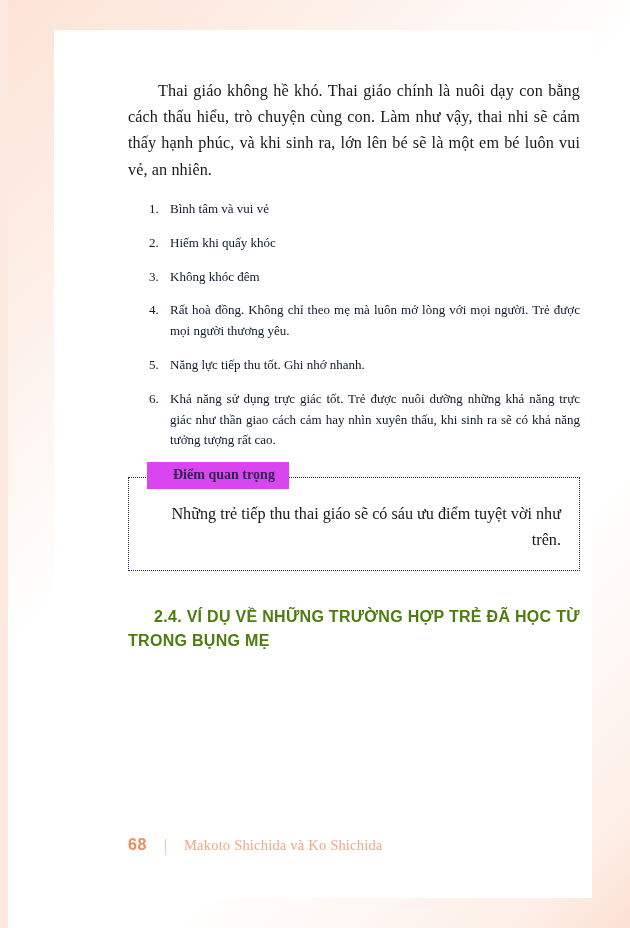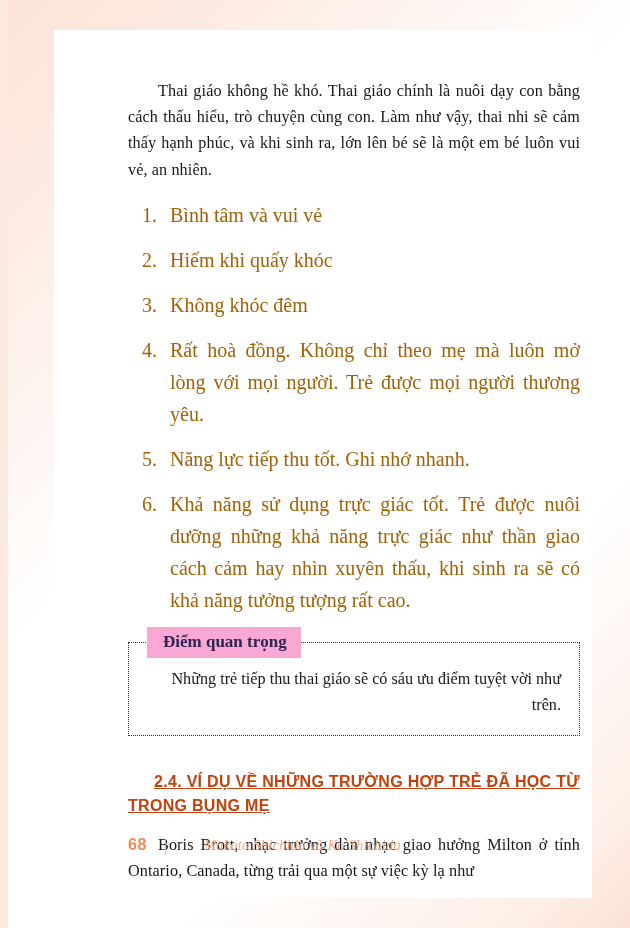--- a/index.html
+++ b/index.html
@@ -43,68 +43,67 @@
     text-indent: 30px;
     color: #18181a;
     letter-spacing: 0.1px;
   }
   ol.list {
     margin: 16px 0 16px 0;
     padding-left: 34px;
     list-style-position: outside;
   }
   ol.list > li {
-    font-size: 20px;
+    font-size: 13px;
     line-height: 1.6;
-    color: #a16207;
+    color: #0f172a;
     margin-bottom: 13px;
     text-align: justify;
     padding-left: 8px;
   }
   ol.list > li:last-child {
     margin-bottom: 16px;
   }
   .callout {
     position: relative;
     margin: 26px 0 10px 0;
     border: 1.6px dotted #2b2b66;
     padding: 24px 18px 16px 18px;
     box-sizing: border-box;
   }
   .callout-tag {
     position: absolute;
     left: 18px;
     top: -16px;
-    background: #f9a8d4;
+    background: #d946ef;
     color: #2f2550;
-    font-size: 17px;
+    font-size: 14px;
     font-weight: bold;
-    padding: 5px 14px 6px 16px;
+    padding: 5px 14px 6px 26px;
     white-space: nowrap;
     font-family: "Liberation Serif", serif;
   }
   .callout p {
     margin: 0;
     font-size: 16.2px;
     line-height: 1.6;
     color: #18181a;
     text-indent: 0;
     text-align: right;
   }
   h2.section-heading {
     margin: 34px 0 14px 0;
     font-size: 16px;
     font-weight: bold;
-    color: #c2410c;
+    color: #4d7c0f;
     line-height: 1.5;
     letter-spacing: 0.3px;
     text-transform: uppercase;
     text-indent: 26px;
     font-family: "Liberation Sans", sans-serif;
-    text-decoration: underline;
   }
   .footer {
     position: absolute;
     left: 74px;
     bottom: 44px;
     display: flex;
     align-items: flex-end;
     gap: 16px;
   }
   .folio {
@@ -116,24 +115,22 @@
   }
   .folio-sep {
     color: #f4b294;
     font-size: 16px;
     line-height: 1;
     padding: 0 1px;
   }
   .folio-author {
     font-size: 14.5px;
     color: #f4a781;
-    font-style: italic;
     font-family: "Liberation Serif", serif;
     letter-spacing: 0.2px;
-    margin-left: 20px;
   }
 </style>
 </head>
 <body>
 
 <div class="page">
   <div class="inner">
     <div class="content">
 
       <p class="para">Thai giáo không hề khó. Thai giáo chính là nuôi dạy con bằng cách thấu hiểu, trò chuyện cùng con. Làm như vậy, thai nhi sẽ cảm thấy hạnh phúc, và khi sinh ra, lớn lên bé sẽ là một em bé luôn vui vẻ, an nhiên.</p>
@@ -147,21 +144,20 @@
         <li>Khả năng sử dụng trực giác tốt. Trẻ được nuôi dưỡng những khả năng trực giác như thần giao cách cảm hay nhìn xuyên thấu, khi sinh ra sẽ có khả năng tưởng tượng rất cao.</li>
       </ol>
 
       <div class="callout">
         <div class="callout-tag">Điểm quan trọng</div>
         <p>Những trẻ tiếp thu thai giáo sẽ có sáu ưu điểm tuyệt vời như trên.</p>
       </div>
 
       <h2 class="section-heading">2.4. Ví dụ về những trường hợp trẻ đã học từ trong bụng mẹ</h2>
 
-      <p class="para">Boris Brott, nhạc trưởng dàn nhạc giao hưởng Milton ở tỉnh Ontario, Canada, từng trải qua một sự việc kỳ lạ như</p>
 
     </div>
 
     <div class="footer">
       <span class="folio">68</span>
       <span class="folio-sep">|</span>
       <span class="folio-author">Makoto Shichida và Ko Shichida</span>
     </div>
   </div>
 </div>

